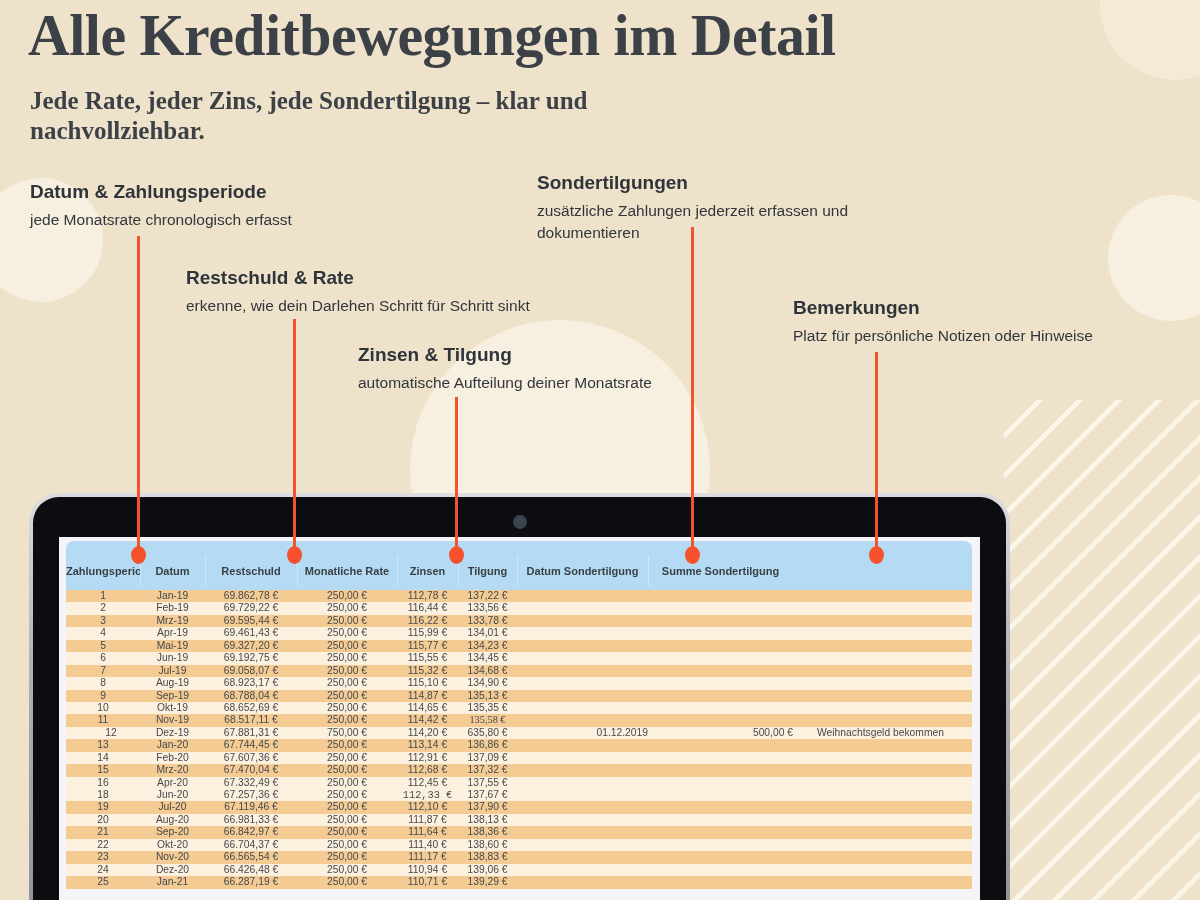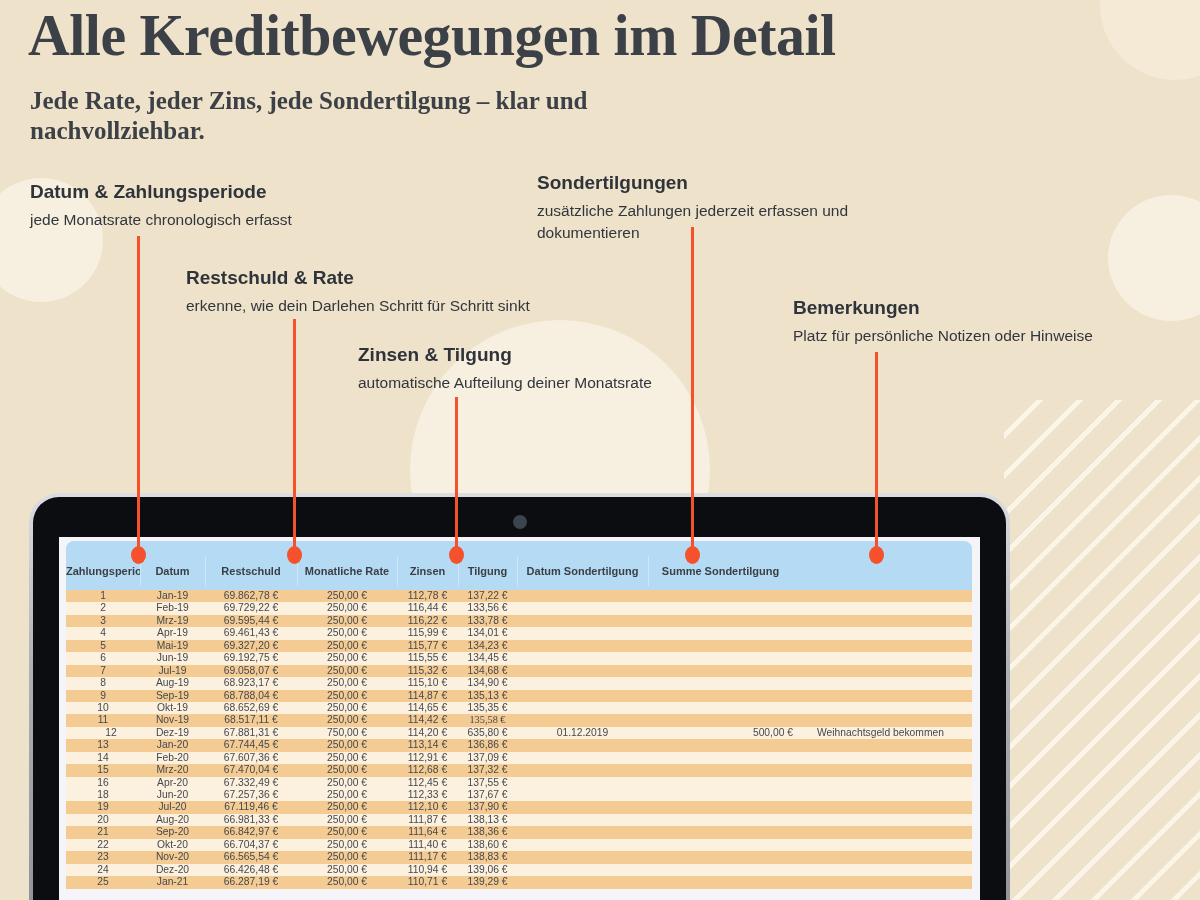--- a/index.html
+++ b/index.html
@@ -260,21 +260,21 @@
                 <div class="tcell" style="width: 145px;"></div>
                 <div class="tcell" style="width: 175px;"></div>
               </div>
               <div class="trow cream">
                 <div class="tcell" style="width: 74px; padding-left: 16px;">12</div>
                 <div class="tcell" style="width: 65px;">Dez-19</div>
                 <div class="tcell" style="width: 92px;">67.881,31 €</div>
                 <div class="tcell" style="width: 100px;">750,00 €</div>
                 <div class="tcell" style="width: 61px;">114,20 €</div>
                 <div class="tcell" style="width: 59px;">635,80 €</div>
-                <div class="tcell" style="width: 131px;">01.12.2019</div>
+                <div class="tcell" style="width: 131px; text-align: right;">01.12.2019</div>
                 <div class="tcell" style="width: 145px; text-align: right;">500,00 €</div>
                 <div class="tcell" style="width: 175px;">Weihnachtsgeld bekommen</div>
               </div>
               <div class="trow tan">
                 <div class="tcell" style="width: 74px;">13</div>
                 <div class="tcell" style="width: 65px;">Jan-20</div>
                 <div class="tcell" style="width: 92px;">67.744,45 €</div>
                 <div class="tcell" style="width: 100px;">250,00 €</div>
                 <div class="tcell" style="width: 61px;">113,14 €</div>
                 <div class="tcell" style="width: 59px;">136,86 €</div>
@@ -313,21 +313,21 @@
                 <div class="tcell" style="width: 59px;">137,55 €</div>
                 <div class="tcell" style="width: 131px;"></div>
                 <div class="tcell" style="width: 145px;"></div>
                 <div class="tcell" style="width: 175px;"></div>
               </div>
               <div class="trow cream">
                 <div class="tcell" style="width: 74px;">18</div>
                 <div class="tcell" style="width: 65px;">Jun-20</div>
                 <div class="tcell" style="width: 92px;">67.257,36 €</div>
                 <div class="tcell" style="width: 100px;">250,00 €</div>
-                <div class="tcell" style="width: 61px;">112,33 €</div>
+                <div class="tcell" style="width: 61px; font-family: Liberation Mono, monospace;">112,33 €</div>
                 <div class="tcell" style="width: 59px;">137,67 €</div>
                 <div class="tcell" style="width: 131px;"></div>
                 <div class="tcell" style="width: 145px;"></div>
                 <div class="tcell" style="width: 175px;"></div>
               </div>
               <div class="trow tan">
                 <div class="tcell" style="width: 74px;">19</div>
                 <div class="tcell" style="width: 65px;">Jul-20</div>
                 <div class="tcell" style="width: 92px;">67.119,46 €</div>
                 <div class="tcell" style="width: 100px;">250,00 €</div>

